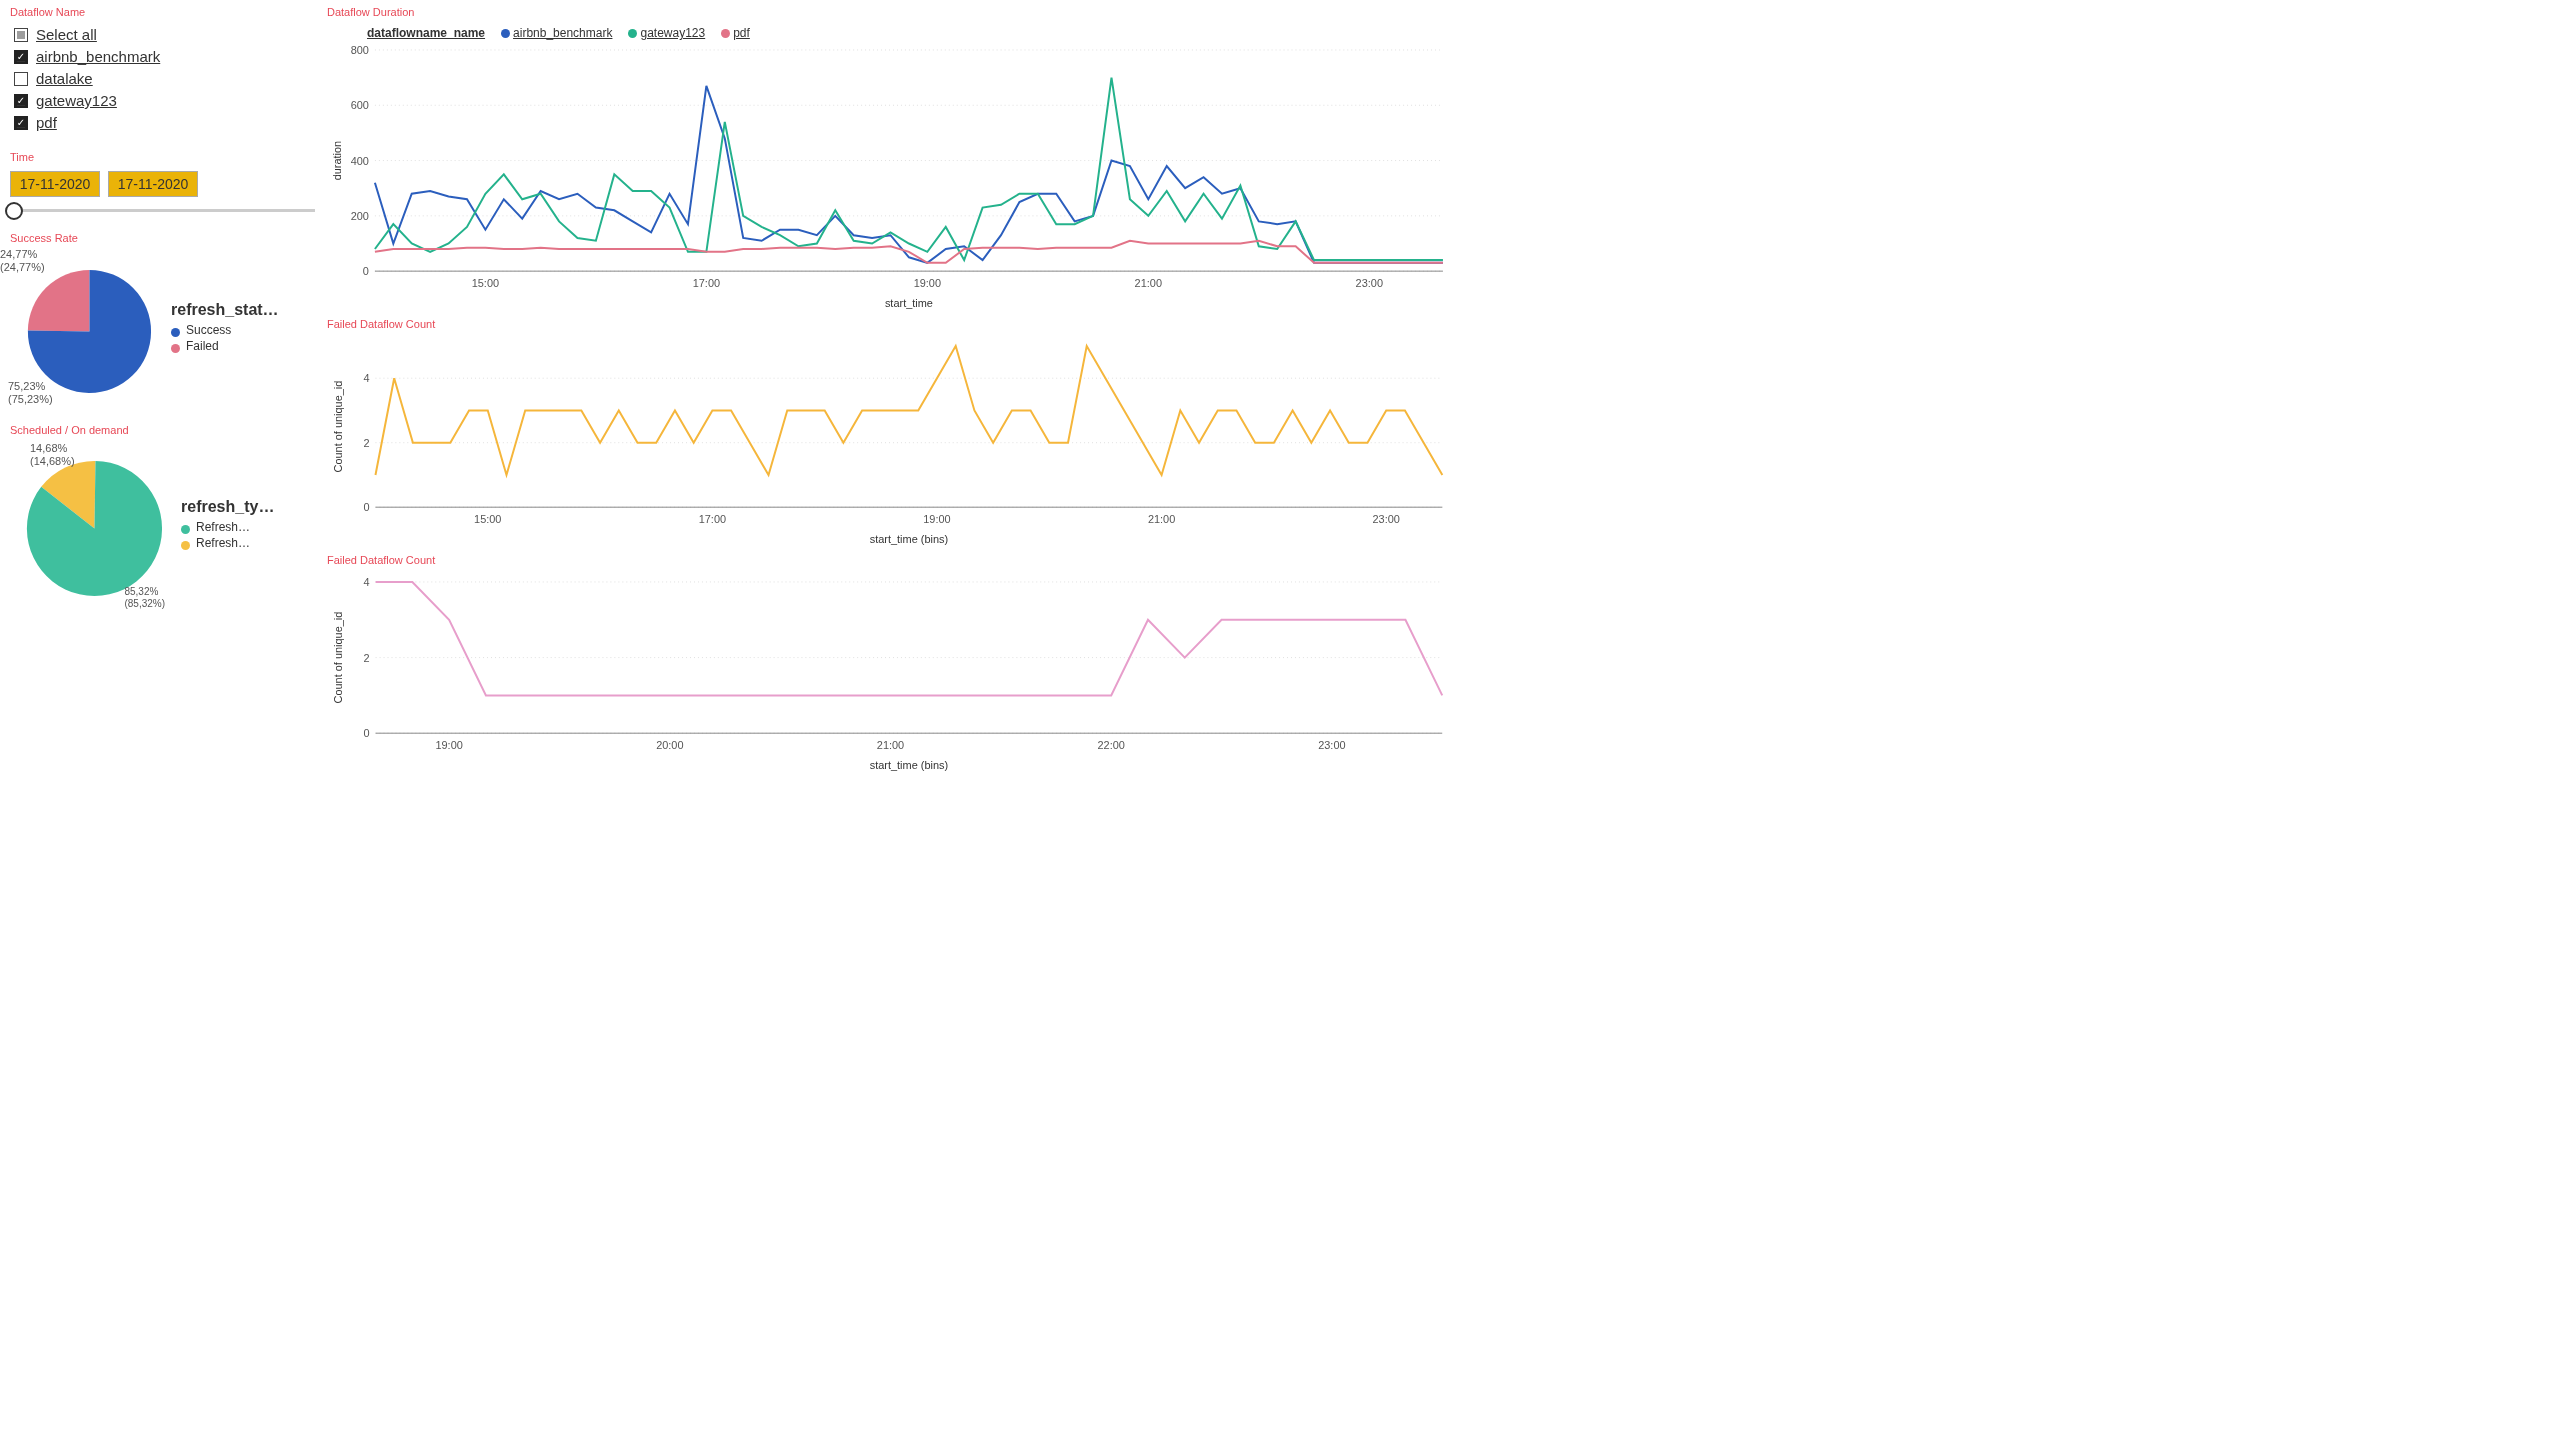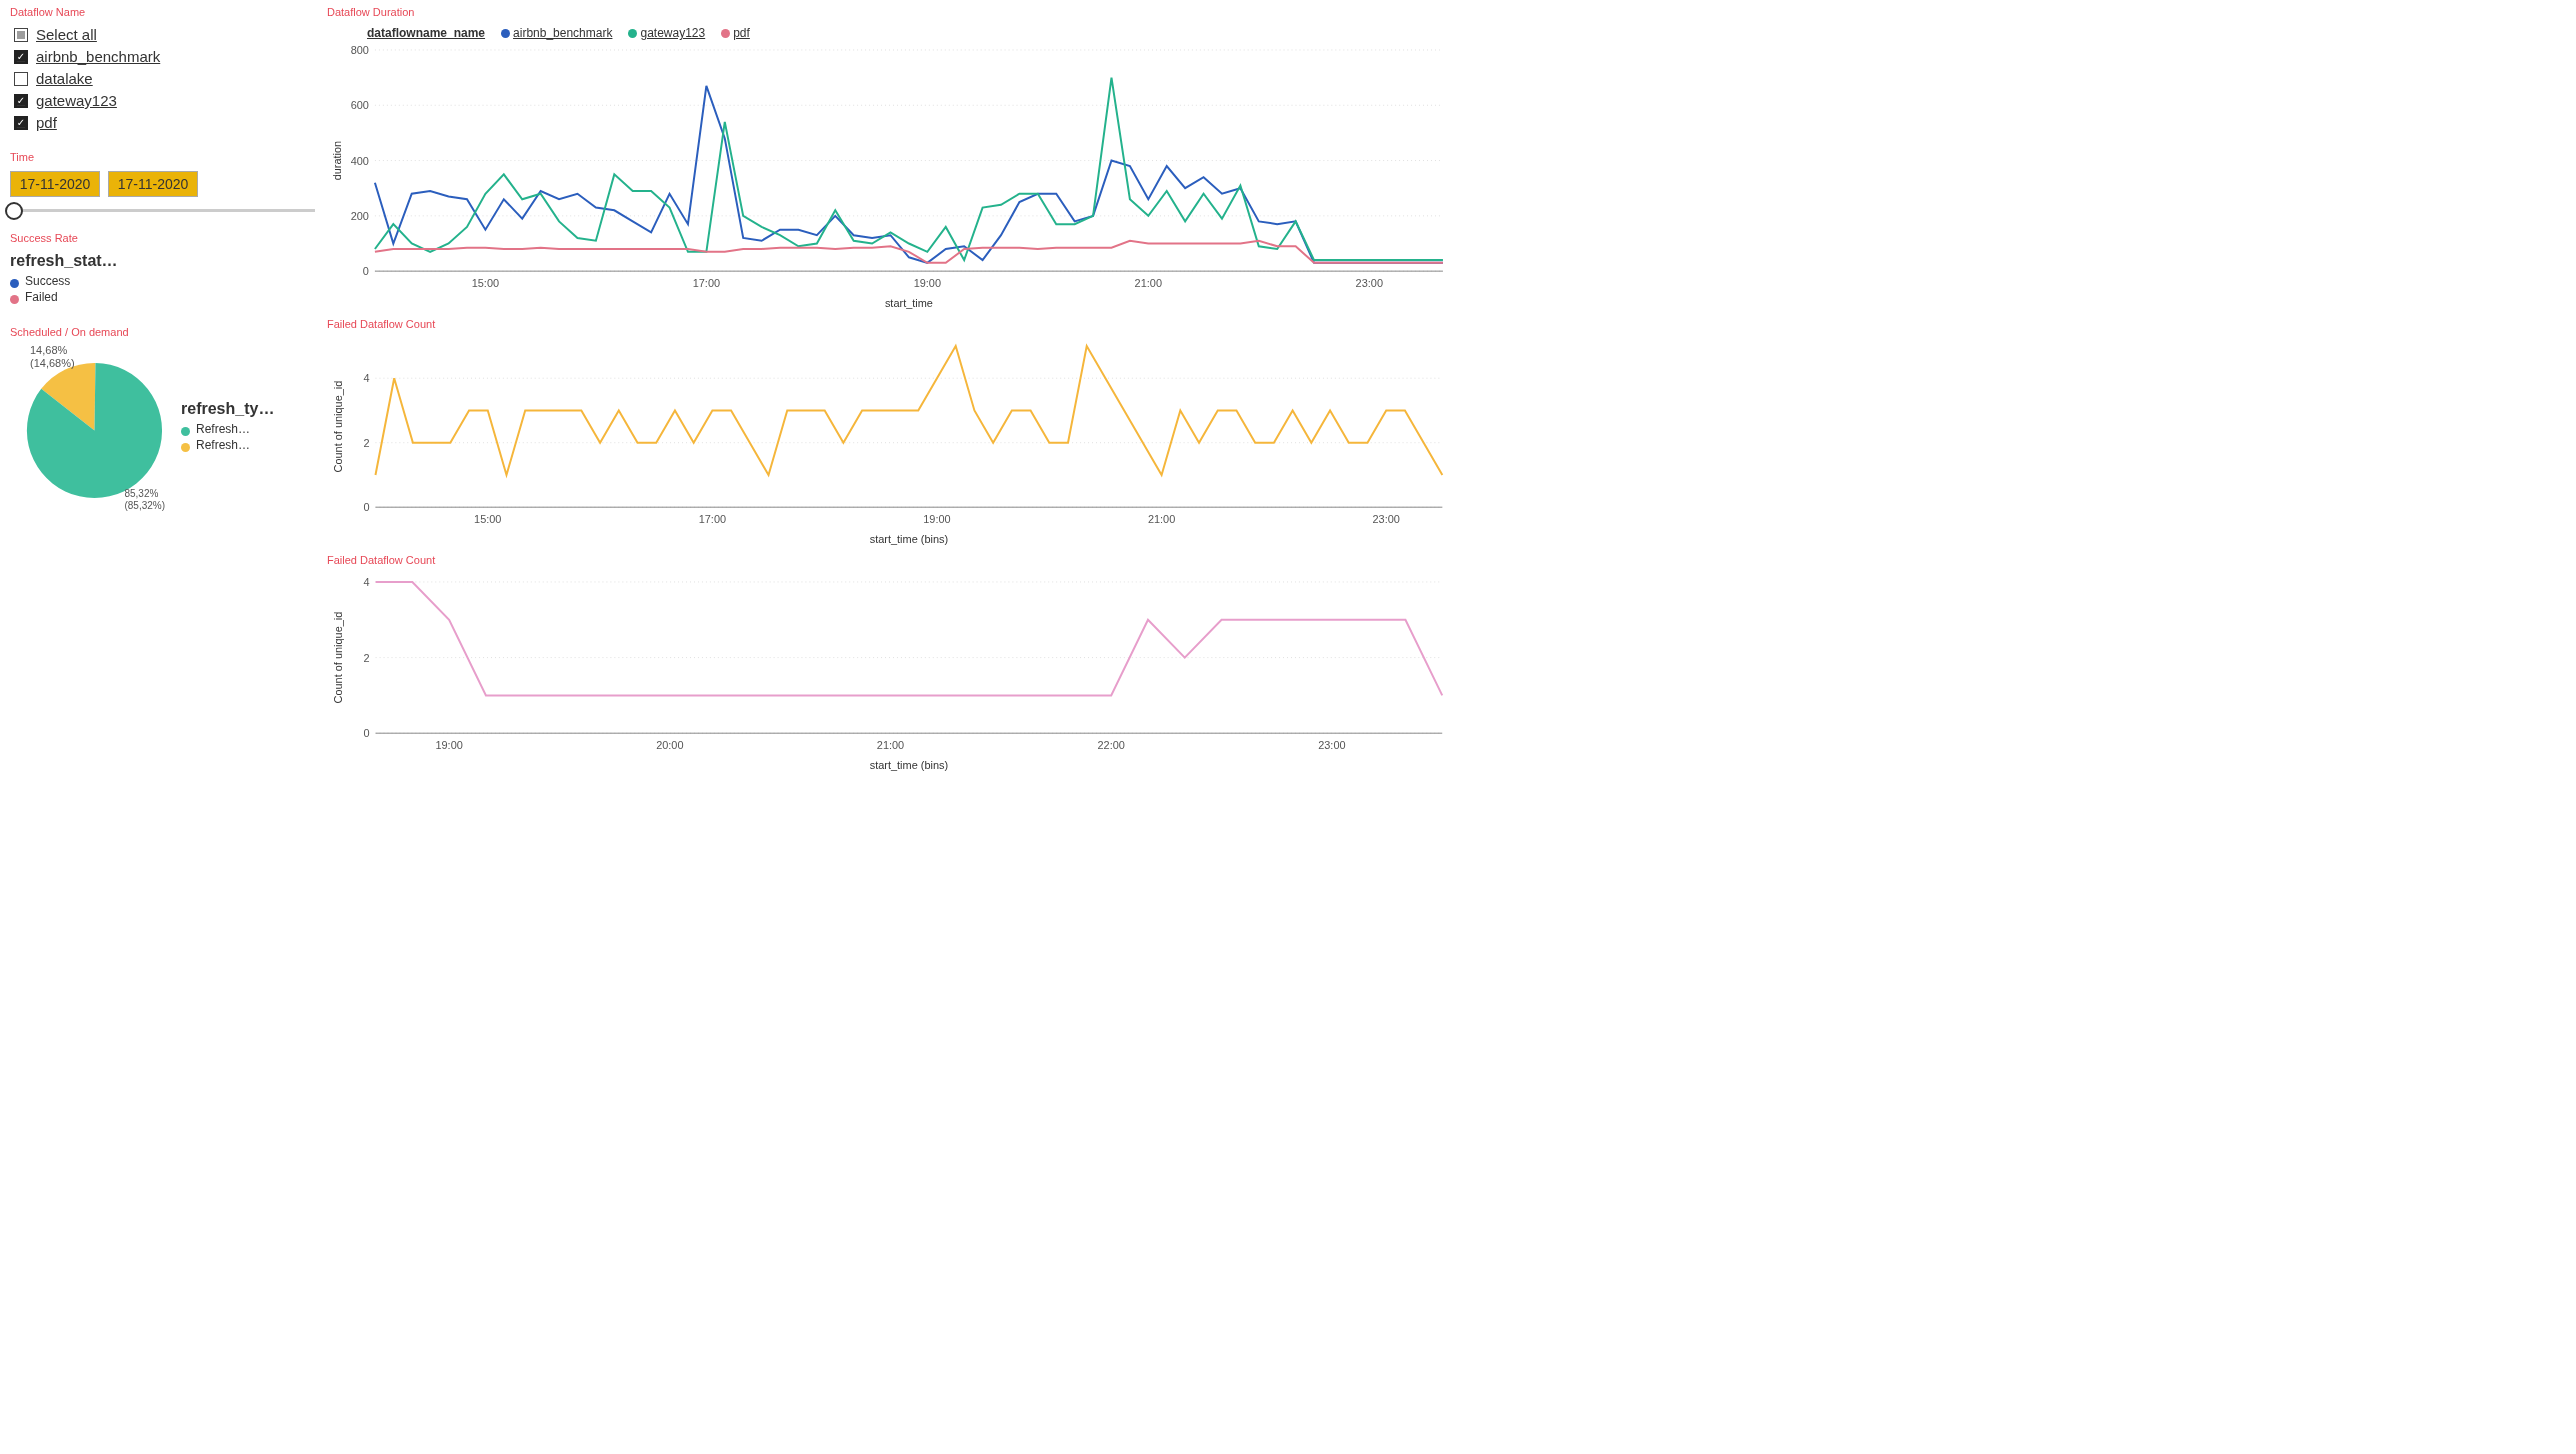--- a/index.html
+++ b/index.html
@@ -73,20 +73,34 @@
         <div class="date-box">17-11-2020</div>
       </div>
       <div class="slider-track">
         <div class="slider-thumb"></div>
       </div>
     </div>
 
     <div>
       <div class="section-title">Success Rate</div>
       <div class="pie-row">
+        <div style="position:relative">
+          <div class="pie-label" style="position:absolute; top:-4px; left:-10px; font-size:11px; color:#555;">
+            <span>24,77%</span><br>
+            <span>(24,77%)</span>
+          </div>
+          <svg id="pie1" width="149" height="149" viewBox="0 0 150 150">
+              <path d="M 80 80 L 18.006473953032952 79.10404896114899 A 62 62 0 0 1 80 18 Z" fill="#e27387"></path>
+              <path d="M 80 80 L 80 18 A 62 62 0 1 1 18.006473953032952 79.10404896114898 Z" fill="#2b5ebd"></path>
+            </svg>
+          <div class="pie-label" style="position:absolute; bottom:-2px; left:-2px; font-size:11px; color:#555;">
+            <span>75,23%</span><br>
+            <span>(75,23%)</span>
+          </div>
+        </div>
         <div>
           <div class="legend-title">refresh_stat…</div>
           <div id="legend1">
               <div class="legend-item">
                 <span class="legend-dot" style="background: rgb(43, 94, 189);"></span>
                 <span>Success</span>
               </div>
               <div class="legend-item">
                 <span class="legend-dot" style="background: rgb(226, 115, 135);"></span>
                 <span>Failed</span>

